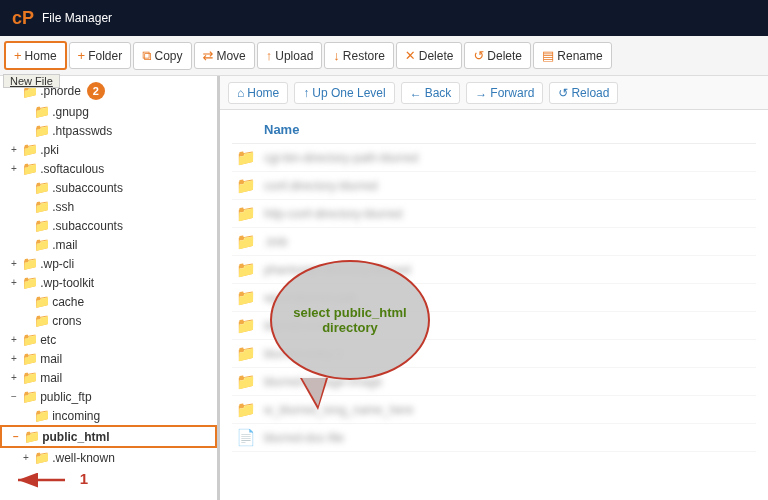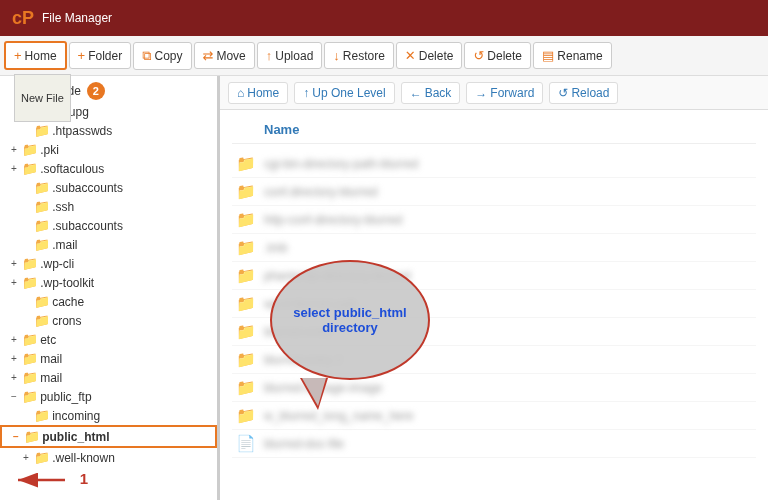--- a/index.html
+++ b/index.html
@@ -1,20 +1,20 @@
 <!DOCTYPE html>
 <html><head>
   <meta charset="utf-8">
   <style>
     * { box-sizing: border-box; margin: 0; padding: 0; }
     body { font-family: Arial, sans-serif; font-size: 13px; background: #f0f0f0; width: 768px; height: 500px; overflow: hidden; }
 
     
     .top-bar {
-      background: #7f1d1d;
+      background: #0f172a;
       color: white;
       padding: 6px 12px;
       display: flex;
       align-items: center;
       gap: 8px;
       height: 36px;
     }
     .top-bar-logo {
       font-size: 18px;
       color: #e87722;
@@ -53,28 +53,29 @@
     .toolbar-btn.active {
       border: 2px solid #e87722;
     }
     .toolbar-btn .icon {
       color: #e87722;
       font-size: 13px;
     }
     .new-file-tooltip {
       position: absolute;
       top: 38px;
-      left: 14px;
+      left: 3px;
       background: #f0f0e8;
       border: 1px solid #ccc;
-      padding: 17px 6px;
+      padding: 0 6px;
       font-size: 11px;
       color: #333;
       z-index: 10;
       white-space: nowrap;
+      text-decoration: underline;
     }
 
     
     .main-content {
       display: flex;
       height: calc(500px - 76px);
     }
 
     
     .left-panel {
@@ -155,21 +156,21 @@
       overflow-y: auto;
       padding: 8px 12px;
       position: relative;
     }
     .col-header {
       font-size: 13px;
       color: #337ab7;
       font-weight: bold;
       padding: 4px 0 6px 32px;
       border-bottom: 1px solid #eee;
-      margin-bottom: 6px;
+      margin-bottom: 0;
     }
     .file-row {
       display: flex;
       align-items: center;
       gap: 8px;
       padding: 4px 0 4px 4px;
       border-bottom: 1px solid #f5f5f5;
       cursor: pointer;
     }
     .file-folder-icon {
@@ -204,21 +205,21 @@
       border: 2px solid #c0392b;
       border-radius: 50%;
       width: 160px;
       height: 120px;
       display: flex;
       align-items: center;
       justify-content: flex-end;
       text-align: center;
       font-size: 13px;
       font-weight: bold;
-      color: #1d4ed8;
+      color: #4d7c0f;
       position: relative;
     }
     .callout-bubble::after {
       content: '';
       position: absolute;
       bottom: -28px;
       left: 30px;
       width: 0;
       height: 0;
       border-left: 16px solid transparent;

